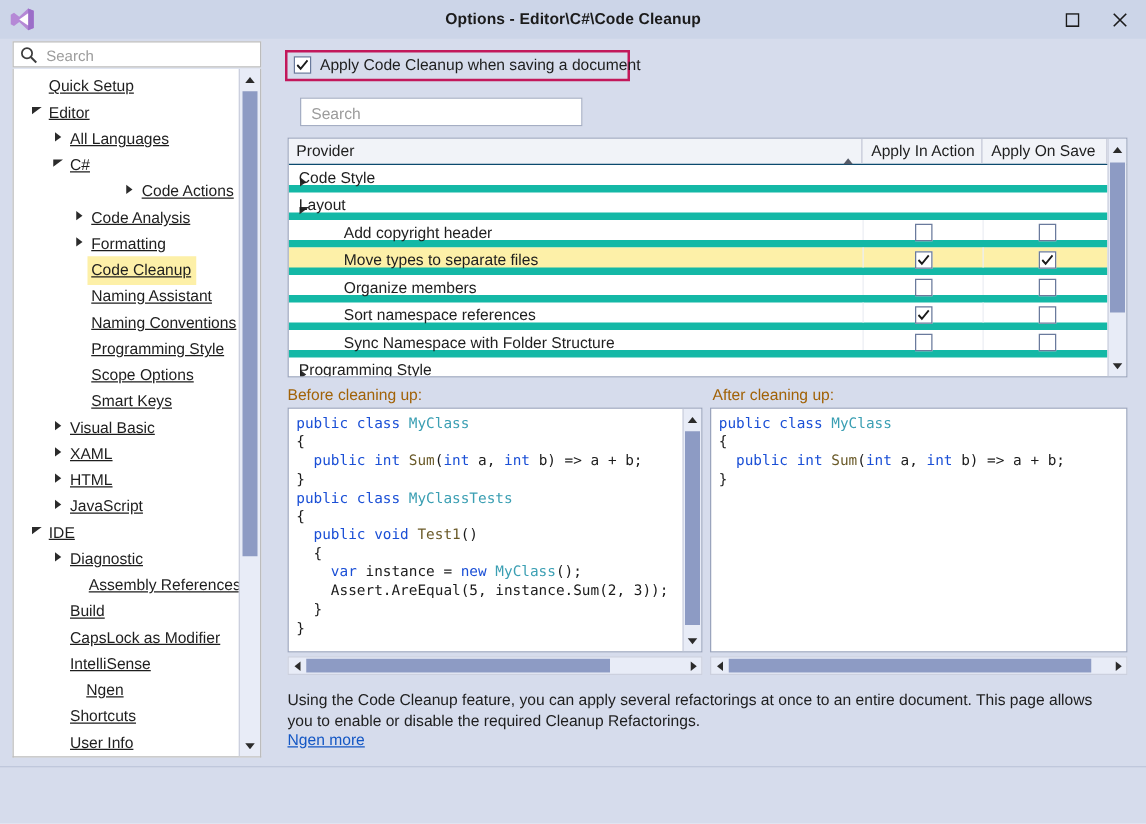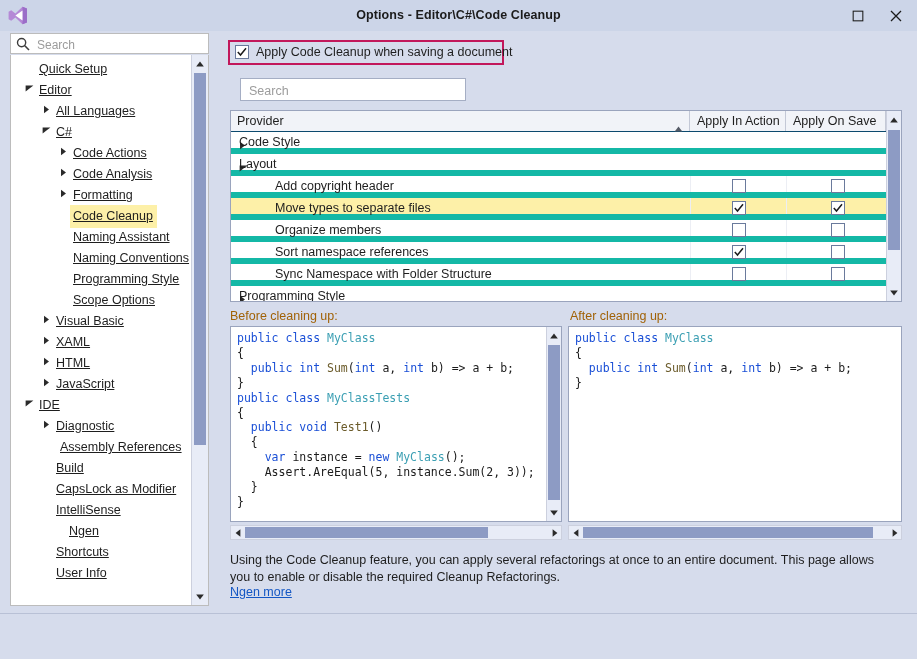--- a/index.html
+++ b/index.html
@@ -405,53 +405,54 @@
         <div class="tree-item" style="padding-left: 12px;"><span class="tw"></span><span class="lbl">Quick Setup</span></div>
         <div class="tree-item" style="padding-left: 12px;"><span class="tw"><svg width="9" height="7" viewBox="0 0 9 7">
               <path d="M0.6 0.6 L8.4 0.6 L0.6 6.4 Z" fill="#2b2b2b"></path>
             </svg></span><span class="lbl">Editor</span></div>
         <div class="tree-item" style="padding-left: 29px;"><span class="tw"><svg width="7" height="9" viewBox="0 0 7 9">
               <path d="M1 0.8 L6 4.5 L1 8.2 Z" fill="#2b2b2b"></path>
             </svg></span><span class="lbl">All Languages</span></div>
         <div class="tree-item" style="padding-left: 29px;"><span class="tw"><svg width="9" height="7" viewBox="0 0 9 7">
               <path d="M0.6 0.6 L8.4 0.6 L0.6 6.4 Z" fill="#2b2b2b"></path>
             </svg></span><span class="lbl">C#</span></div>
-        <div class="tree-item" style="padding-left: 46px;"><span class="tw"><svg width="7" height="9" viewBox="0 0 7 9">
+        <div class="tree-item" style="padding-left: 46px; text-align: right;"><span class="tw"><svg width="7" height="9" viewBox="0 0 7 9">
               <path d="M1 0.8 L6 4.5 L1 8.2 Z" fill="#2b2b2b"></path>
             </svg></span><span class="lbl">Code Actions</span></div>
         <div class="tree-item" style="padding-left: 46px;"><span class="tw"><svg width="7" height="9" viewBox="0 0 7 9">
               <path d="M1 0.8 L6 4.5 L1 8.2 Z" fill="#2b2b2b"></path>
             </svg></span><span class="lbl">Code Analysis</span></div>
         <div class="tree-item" style="padding-left: 46px;"><span class="tw"><svg width="7" height="9" viewBox="0 0 7 9">
               <path d="M1 0.8 L6 4.5 L1 8.2 Z" fill="#2b2b2b"></path>
             </svg></span><span class="lbl">Formatting</span></div>
         <div class="tree-item sel" style="padding-left: 46px;"><span class="tw"></span><span class="lbl">Code Cleanup</span></div>
         <div class="tree-item" style="padding-left: 46px;"><span class="tw"></span><span class="lbl">Naming Assistant</span></div>
         <div class="tree-item" style="padding-left: 46px;"><span class="tw"></span><span class="lbl">Naming Conventions</span></div>
         <div class="tree-item" style="padding-left: 46px;"><span class="tw"></span><span class="lbl">Programming Style</span></div>
         <div class="tree-item" style="padding-left: 46px;"><span class="tw"></span><span class="lbl">Scope Options</span></div>
+        <div class="tree-item" style="padding-left: 46px;"><span class="tw"></span><span class="lbl">Smart Keys</span></div>
         <div class="tree-item" style="padding-left: 29px;"><span class="tw"><svg width="7" height="9" viewBox="0 0 7 9">
               <path d="M1 0.8 L6 4.5 L1 8.2 Z" fill="#2b2b2b"></path>
             </svg></span><span class="lbl">Visual Basic</span></div>
         <div class="tree-item" style="padding-left: 29px;"><span class="tw"><svg width="7" height="9" viewBox="0 0 7 9">
               <path d="M1 0.8 L6 4.5 L1 8.2 Z" fill="#2b2b2b"></path>
             </svg></span><span class="lbl">XAML</span></div>
         <div class="tree-item" style="padding-left: 29px;"><span class="tw"><svg width="7" height="9" viewBox="0 0 7 9">
               <path d="M1 0.8 L6 4.5 L1 8.2 Z" fill="#2b2b2b"></path>
             </svg></span><span class="lbl">HTML</span></div>
         <div class="tree-item" style="padding-left: 29px;"><span class="tw"><svg width="7" height="9" viewBox="0 0 7 9">
               <path d="M1 0.8 L6 4.5 L1 8.2 Z" fill="#2b2b2b"></path>
             </svg></span><span class="lbl">JavaScript</span></div>
         <div class="tree-item" style="padding-left: 12px;"><span class="tw"><svg width="9" height="7" viewBox="0 0 9 7">
               <path d="M0.6 0.6 L8.4 0.6 L0.6 6.4 Z" fill="#2b2b2b"></path>
             </svg></span><span class="lbl">IDE</span></div>
         <div class="tree-item" style="padding-left: 29px;"><span class="tw"><svg width="7" height="9" viewBox="0 0 7 9">
               <path d="M1 0.8 L6 4.5 L1 8.2 Z" fill="#2b2b2b"></path>
             </svg></span><span class="lbl">Diagnostic</span></div>
-        <div class="tree-item" style="padding-left: 33px;"><span class="tw"></span><span class="lbl">Assembly References</span></div>
+        <div class="tree-item" style="padding-left: 44px;"><span class="tw"></span><span class="lbl">Assembly References</span></div>
         <div class="tree-item" style="padding-left: 29px;"><span class="tw"></span><span class="lbl">Build</span></div>
         <div class="tree-item" style="padding-left: 29px;"><span class="tw"></span><span class="lbl">CapsLock as Modifier</span></div>
         <div class="tree-item" style="padding-left: 29px;"><span class="tw"></span><span class="lbl">IntelliSense</span></div>
         <div class="tree-item" style="padding-left: 42px;"><span class="tw"></span><span class="lbl">Ngen</span></div>
         <div class="tree-item" style="padding-left: 29px;"><span class="tw"></span><span class="lbl">Shortcuts</span></div>
         <div class="tree-item" style="padding-left: 29px;"><span class="tw"></span><span class="lbl">User Info</span></div>
       </div>
     <div class="sb-v">
       <div class="sb-arrow sb-up">
         <svg width="9" height="6" viewBox="0 0 9 6">

